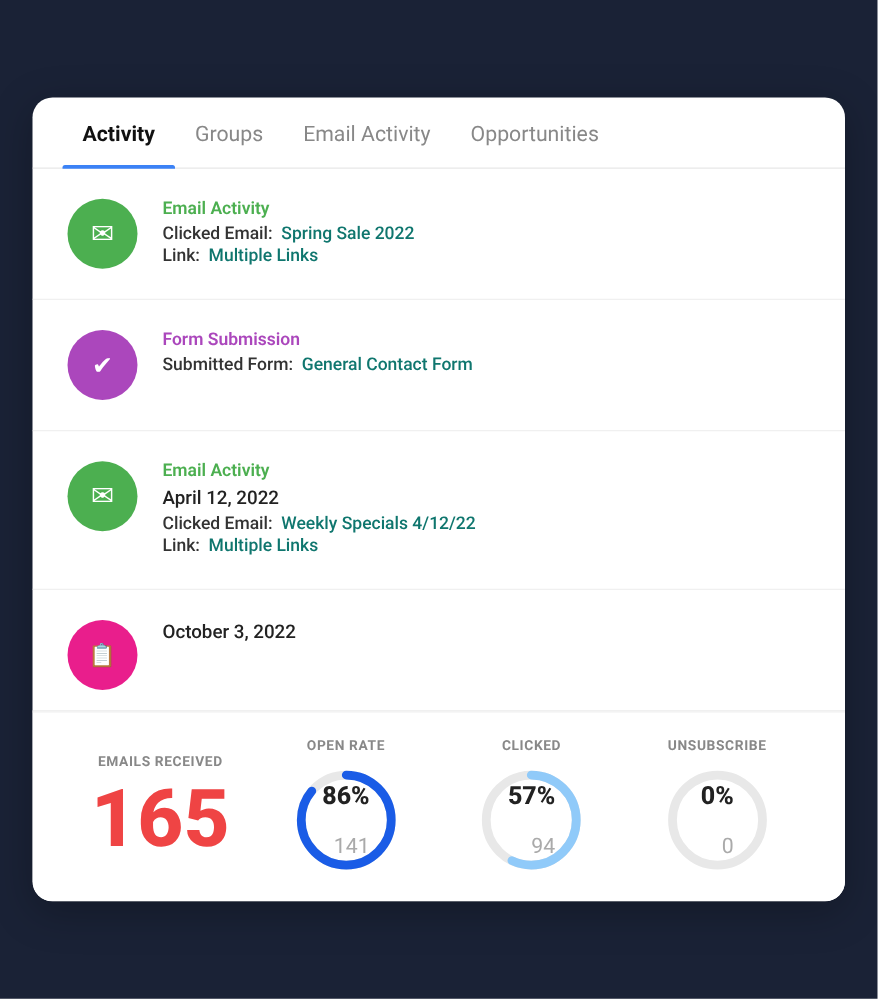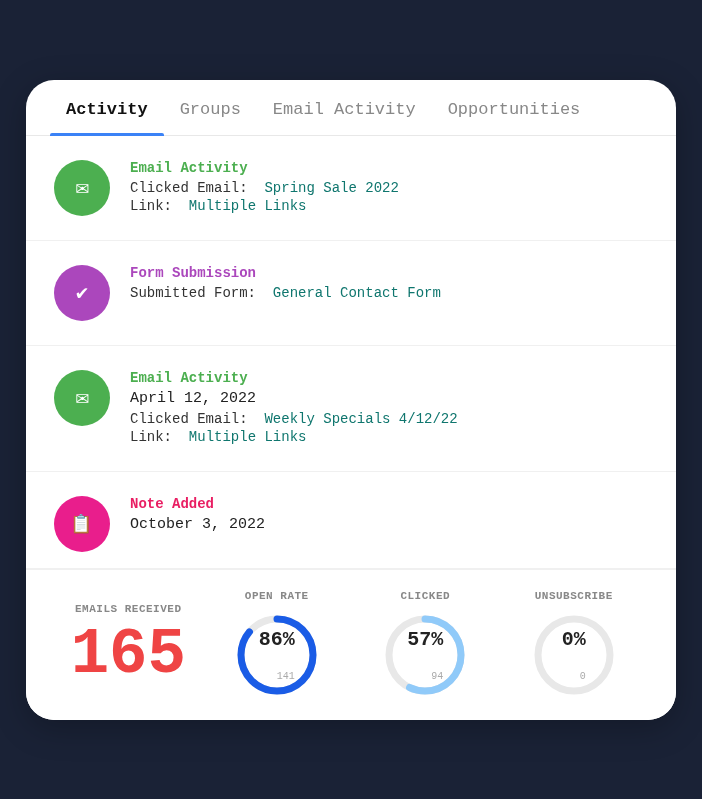--- a/index.html
+++ b/index.html
@@ -6,25 +6,24 @@
     body {
       background: #1a2236;
       display: flex;
       justify-content: center;
       align-items: center;
       min-height: 100vh;
       font-family: -apple-system, BlinkMacSystemFont, 'Segoe UI', Roboto, sans-serif;
     }
     .card {
       background: #fff;
-      border-radius: 28px;
+      border-radius: 16px;
       width: 650px;
       overflow: hidden;
       box-shadow: 0 8px 32px rgba(0,0,0,0.25);
-      font-family: Liberation Mono, monospace;
     }
     
     .tabs {
       display: flex;
       padding: 0 24px;
       border-bottom: 1px solid #e8e8e8;
     }
     .tab {
       padding: 20px 16px 16px;
       font-size: 17px;
@@ -145,21 +144,21 @@
       transform: translate(-50%, -50%);
       text-align: right;
     }
     .donut-pct {
       font-size: 20px;
       font-weight: 800;
       color: #222;
       line-height: 1.1;
     }
     .donut-sub {
-      font-size: 10px;
+      font-size: 17px;
       color: #aaa;
       margin-top: 20px;
     }
   </style>
 </head>
 <body>
 
 <div class="card">
 
   <div class="tabs">
@@ -217,21 +216,20 @@
           &nbsp;<span>Multiple Links</span>
         </div>
       </div>
     </div>
 
     <div class="activity-item" style="padding-bottom:16px;">
       <div class="activity-icon-wrap pink">
         <span class="activity-icon" style="font-size:18px;">📋</span>
       </div>
       <div class="activity-content">
-        <div class="activity-type pink">Note Added</div>
         <div class="activity-date">October 3, 2022</div>
       </div>
     </div>
   </div>
 
   <div class="stats-bar">
 
     <div class="stat-item">
       <div class="stat-label">EMAILS RECEIVED</div>
       <div class="stat-value-big">165</div>

